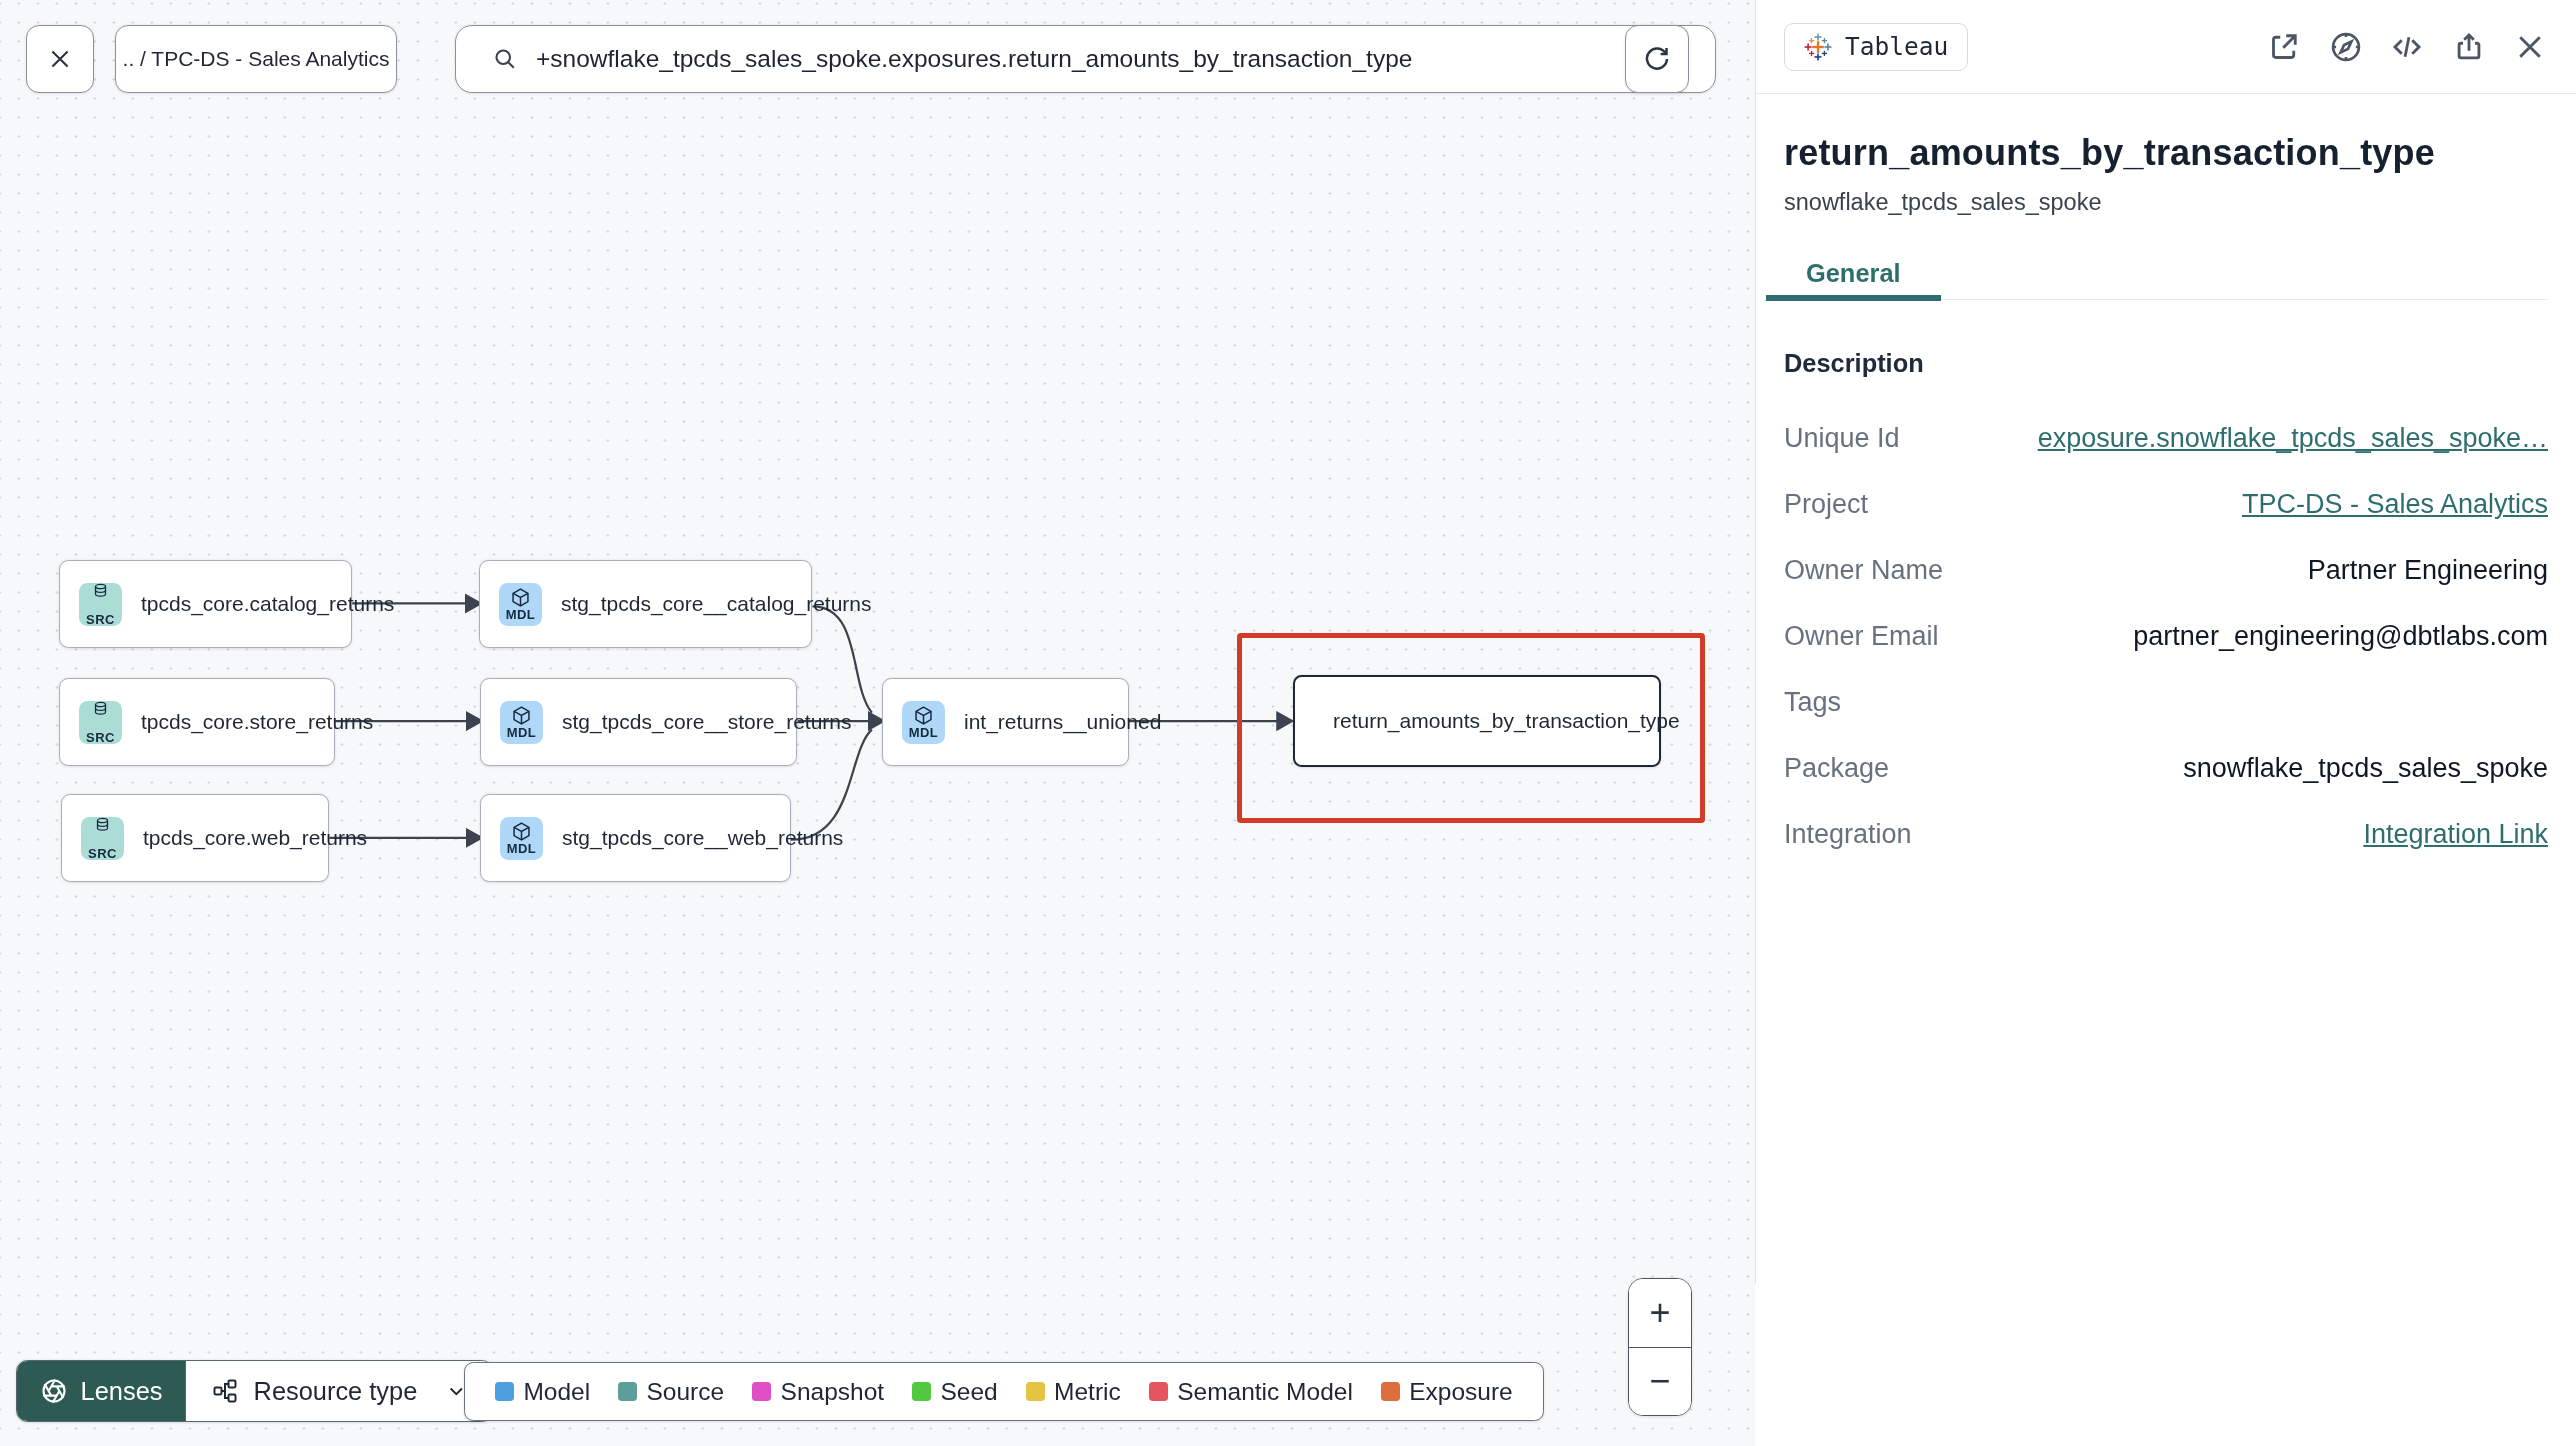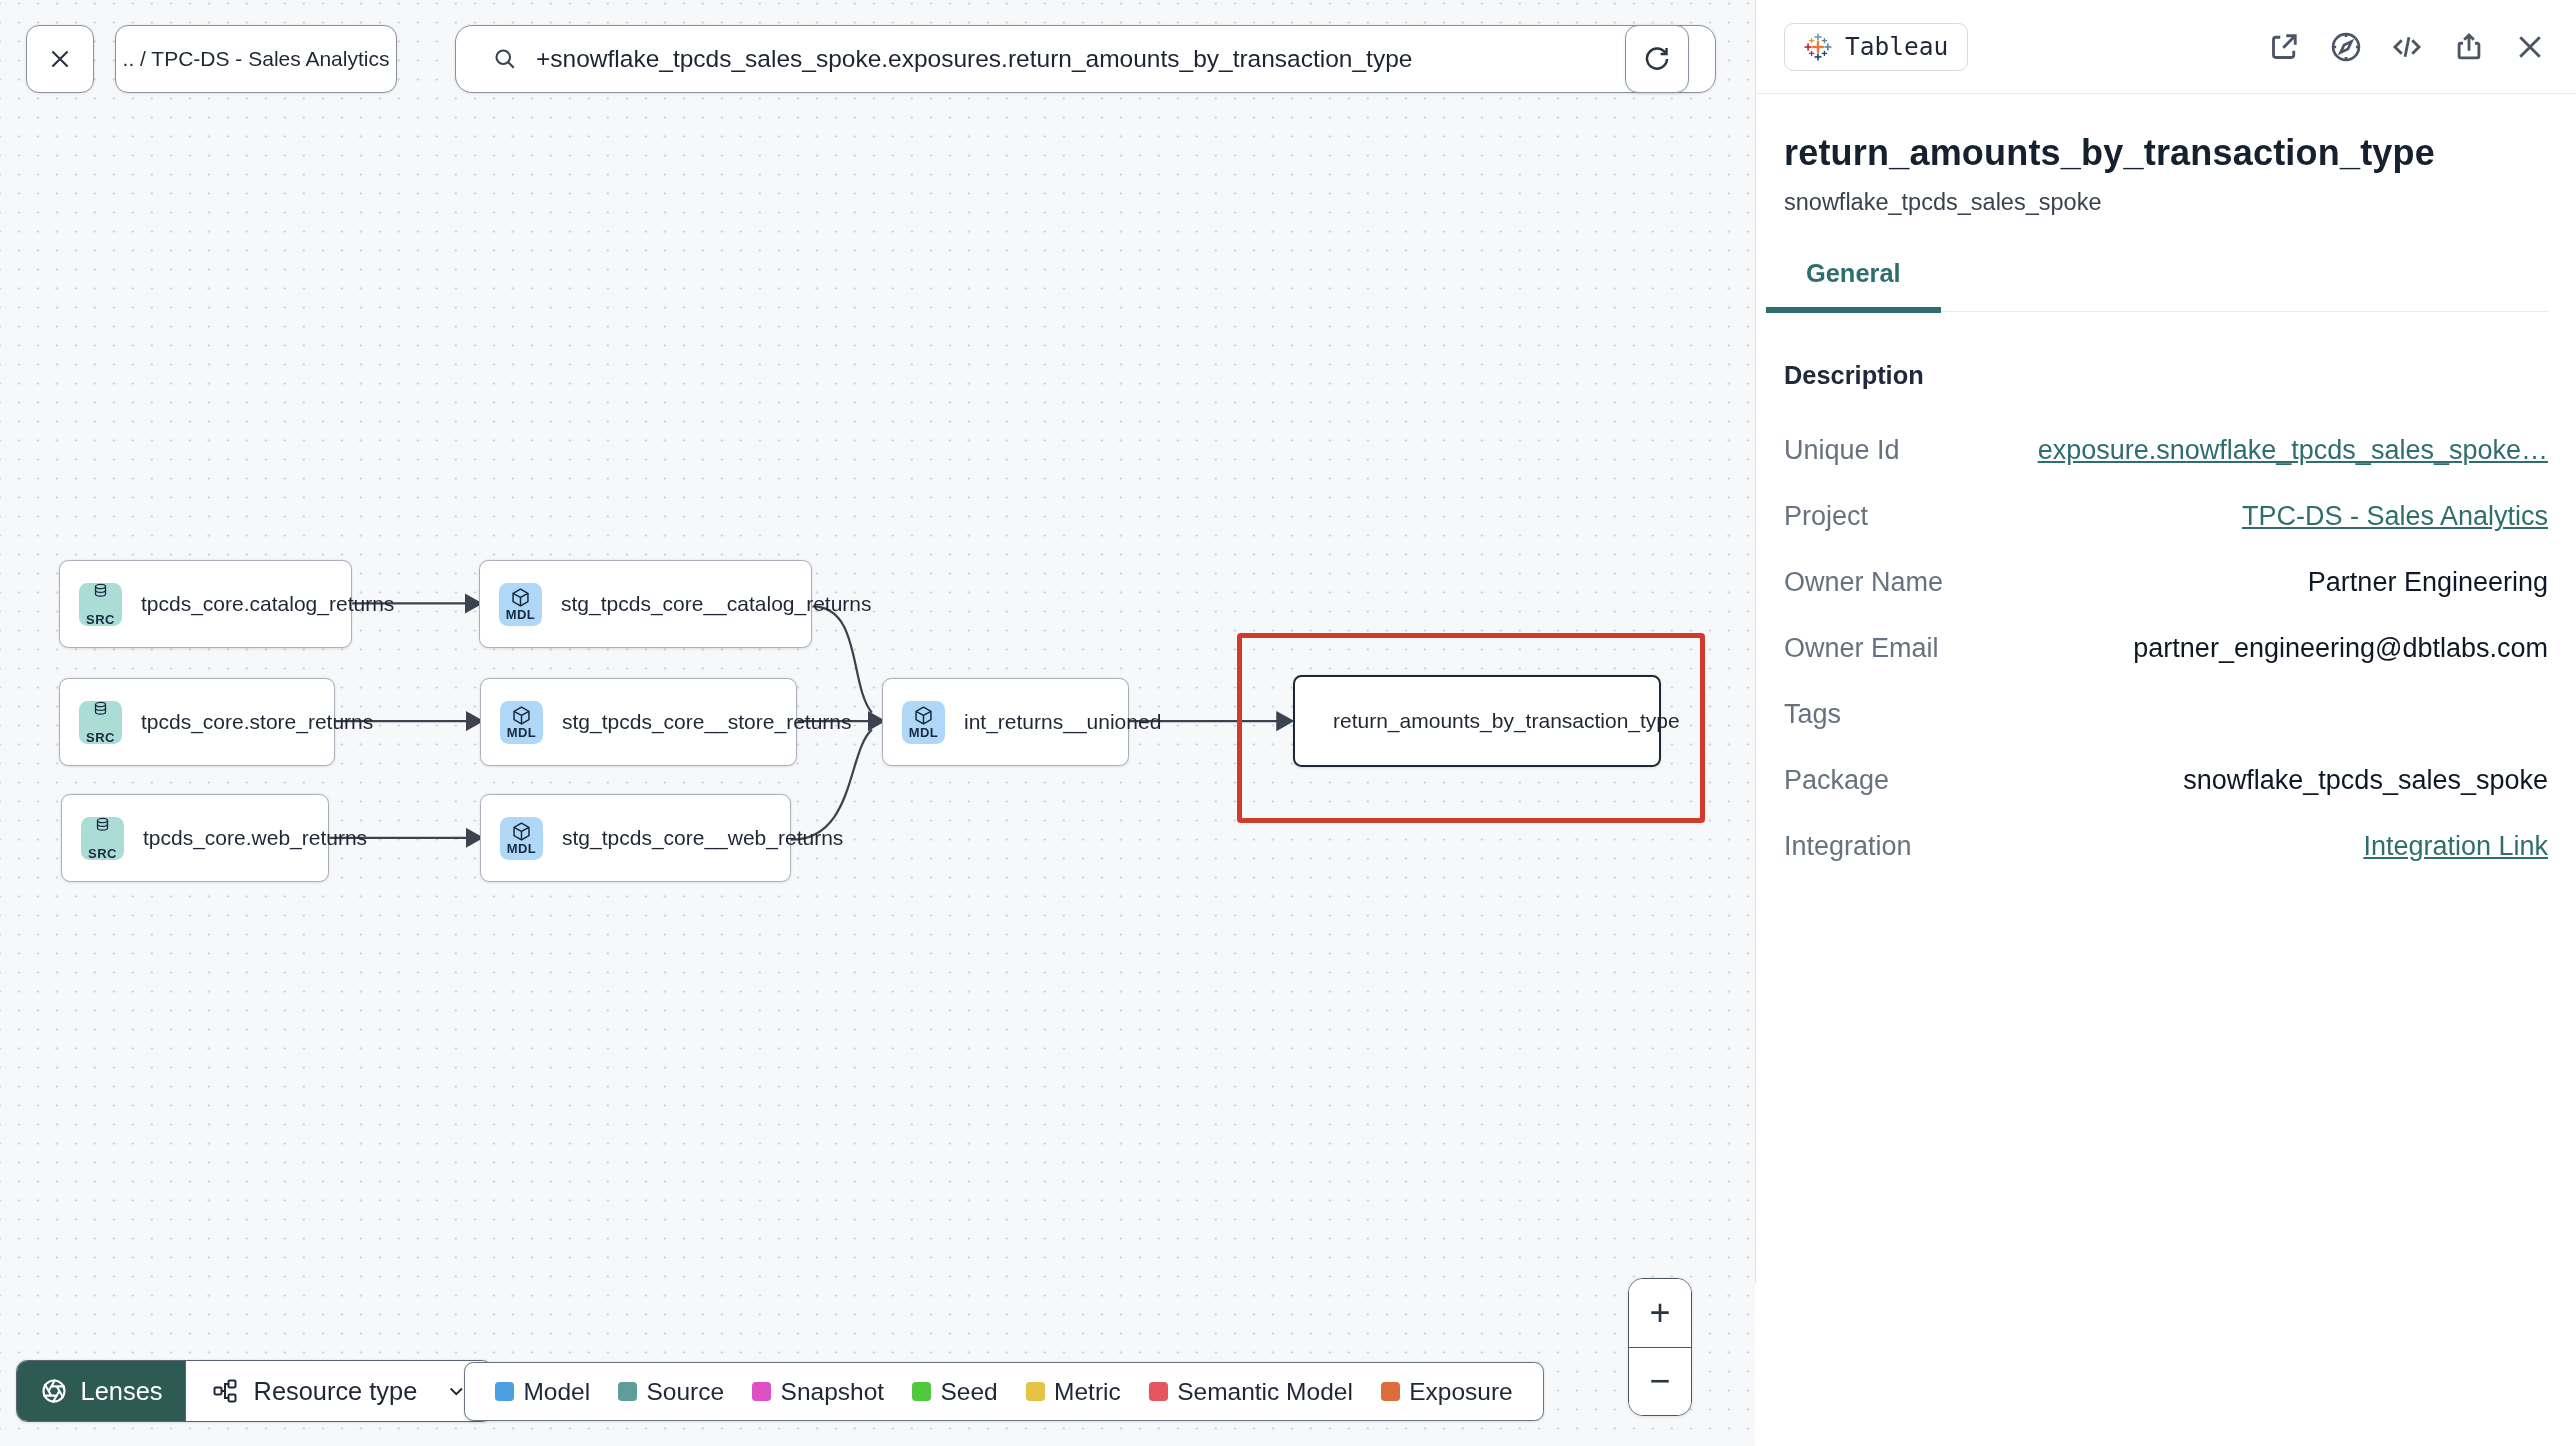--- a/index.html
+++ b/index.html
@@ -81,21 +81,21 @@
     align-items:center; justify-content:space-between; padding:0 28px; }
   .chip { display:flex; align-items:center; gap:13px; border:0.9px solid #D7DADE;
     border-radius:9.4px; padding:8.5px 19px; background:#fff; }
   .chip-label { font-family:"DejaVu Sans Mono", monospace; font-size:24.5px; color:#1F2735; }
   .hdr-icons { display:flex; align-items:center; gap:25.4px; }
   .hdr-icons .icon { cursor:pointer; }
   .panel-body { padding:0 28px; }
   .p-title { margin-top:38px; font-size:36px; font-weight:bold; color:#16212F; letter-spacing:0.2px; }
   .p-sub { margin-top:15px; font-size:23.5px; color:#39424F; }
   .tabs { margin-top:43px; border-bottom:1.9px solid #E7E9EE; }
-  .tab-active { display:inline-block; padding:0 40px 19px; margin-left:-18px; margin-bottom:-1.9px;
+  .tab-active { display:inline-block; padding:0 40px 7px; margin-left:-18px; margin-bottom:-1.9px;
     font-size:25.4px; font-weight:bold; color:#2F6E6E; border-bottom:6.6px solid #2F6E6E; cursor:pointer; }
   .desc-h { margin-top:49px; font-size:25.4px; font-weight:bold; color:#202A3A; }
   .desc-empty { margin-top:26px; font-size:28px; font-style:italic; color:#1B2433; }
   .fields { margin-top:45px; }
   .frow { display:flex; justify-content:space-between; align-items:baseline; margin-bottom:35px; }
   .flabel { font-size:27px; color:#68717F; white-space:nowrap; }
   .fvalue { font-size:27px; color:#0F1826; text-align:right; white-space:nowrap; }
   .flink { color:#2F6E6E; text-decoration:underline; cursor:pointer; }
 </style>
 </head>

